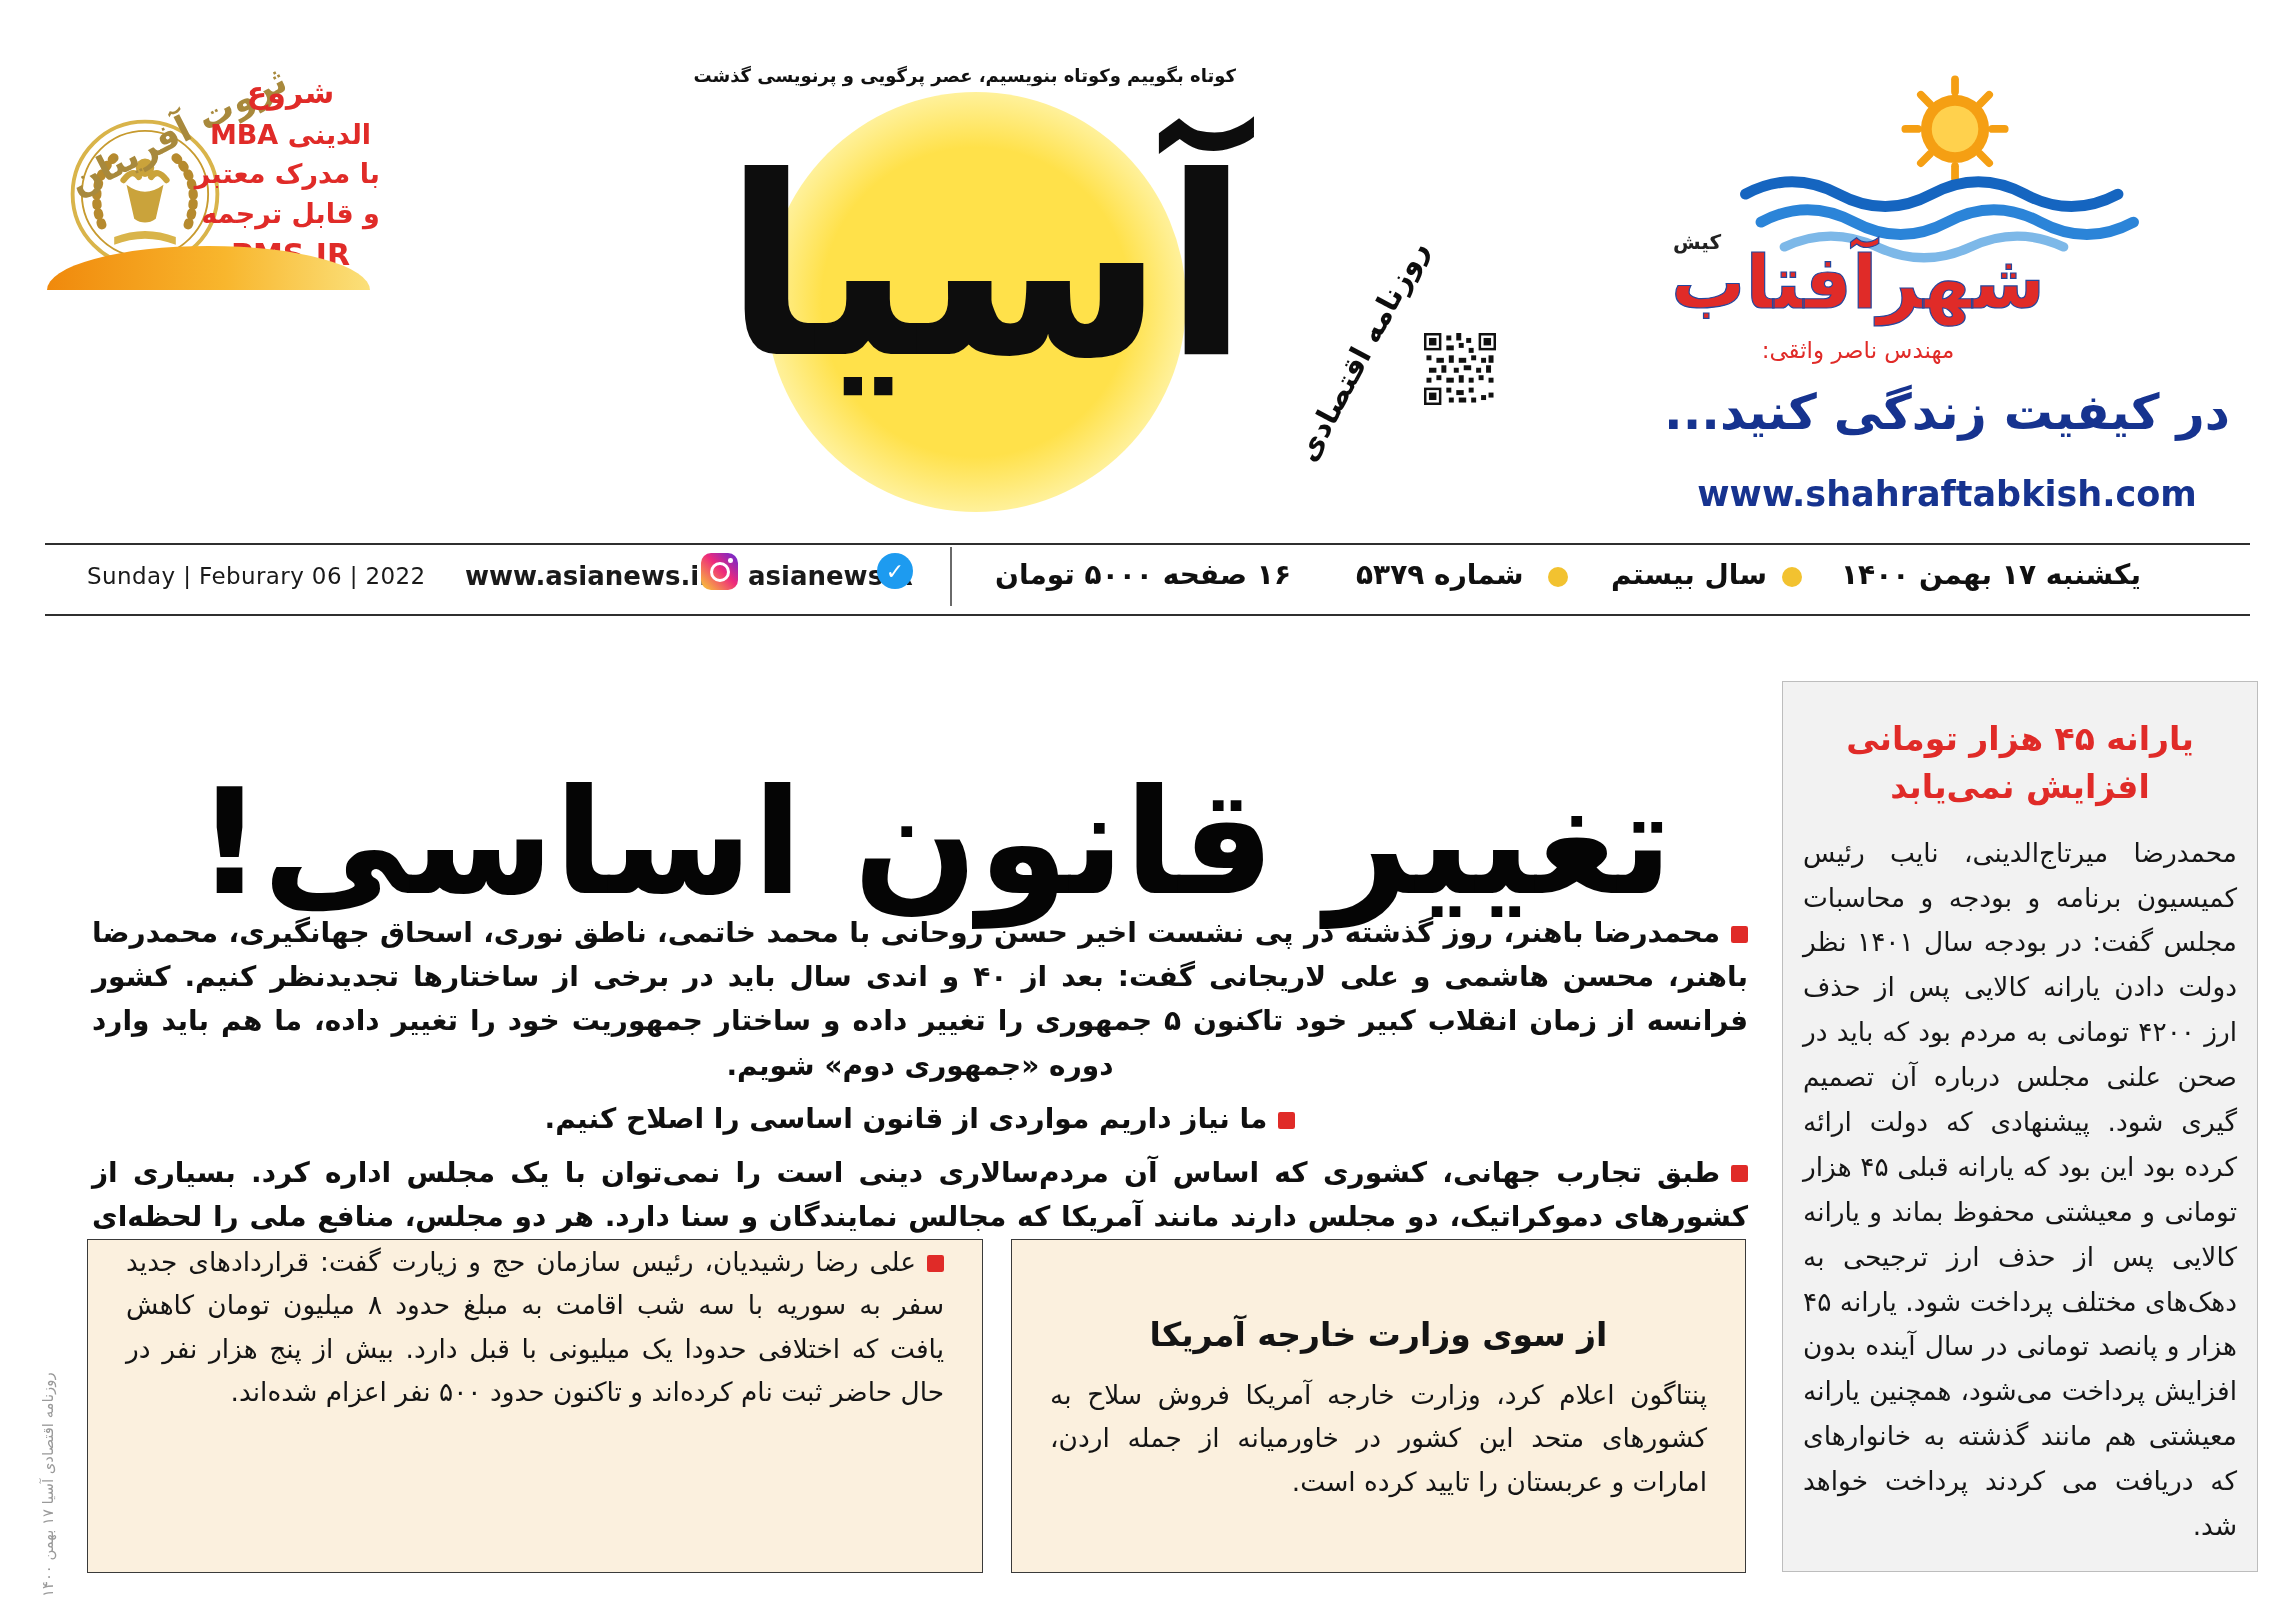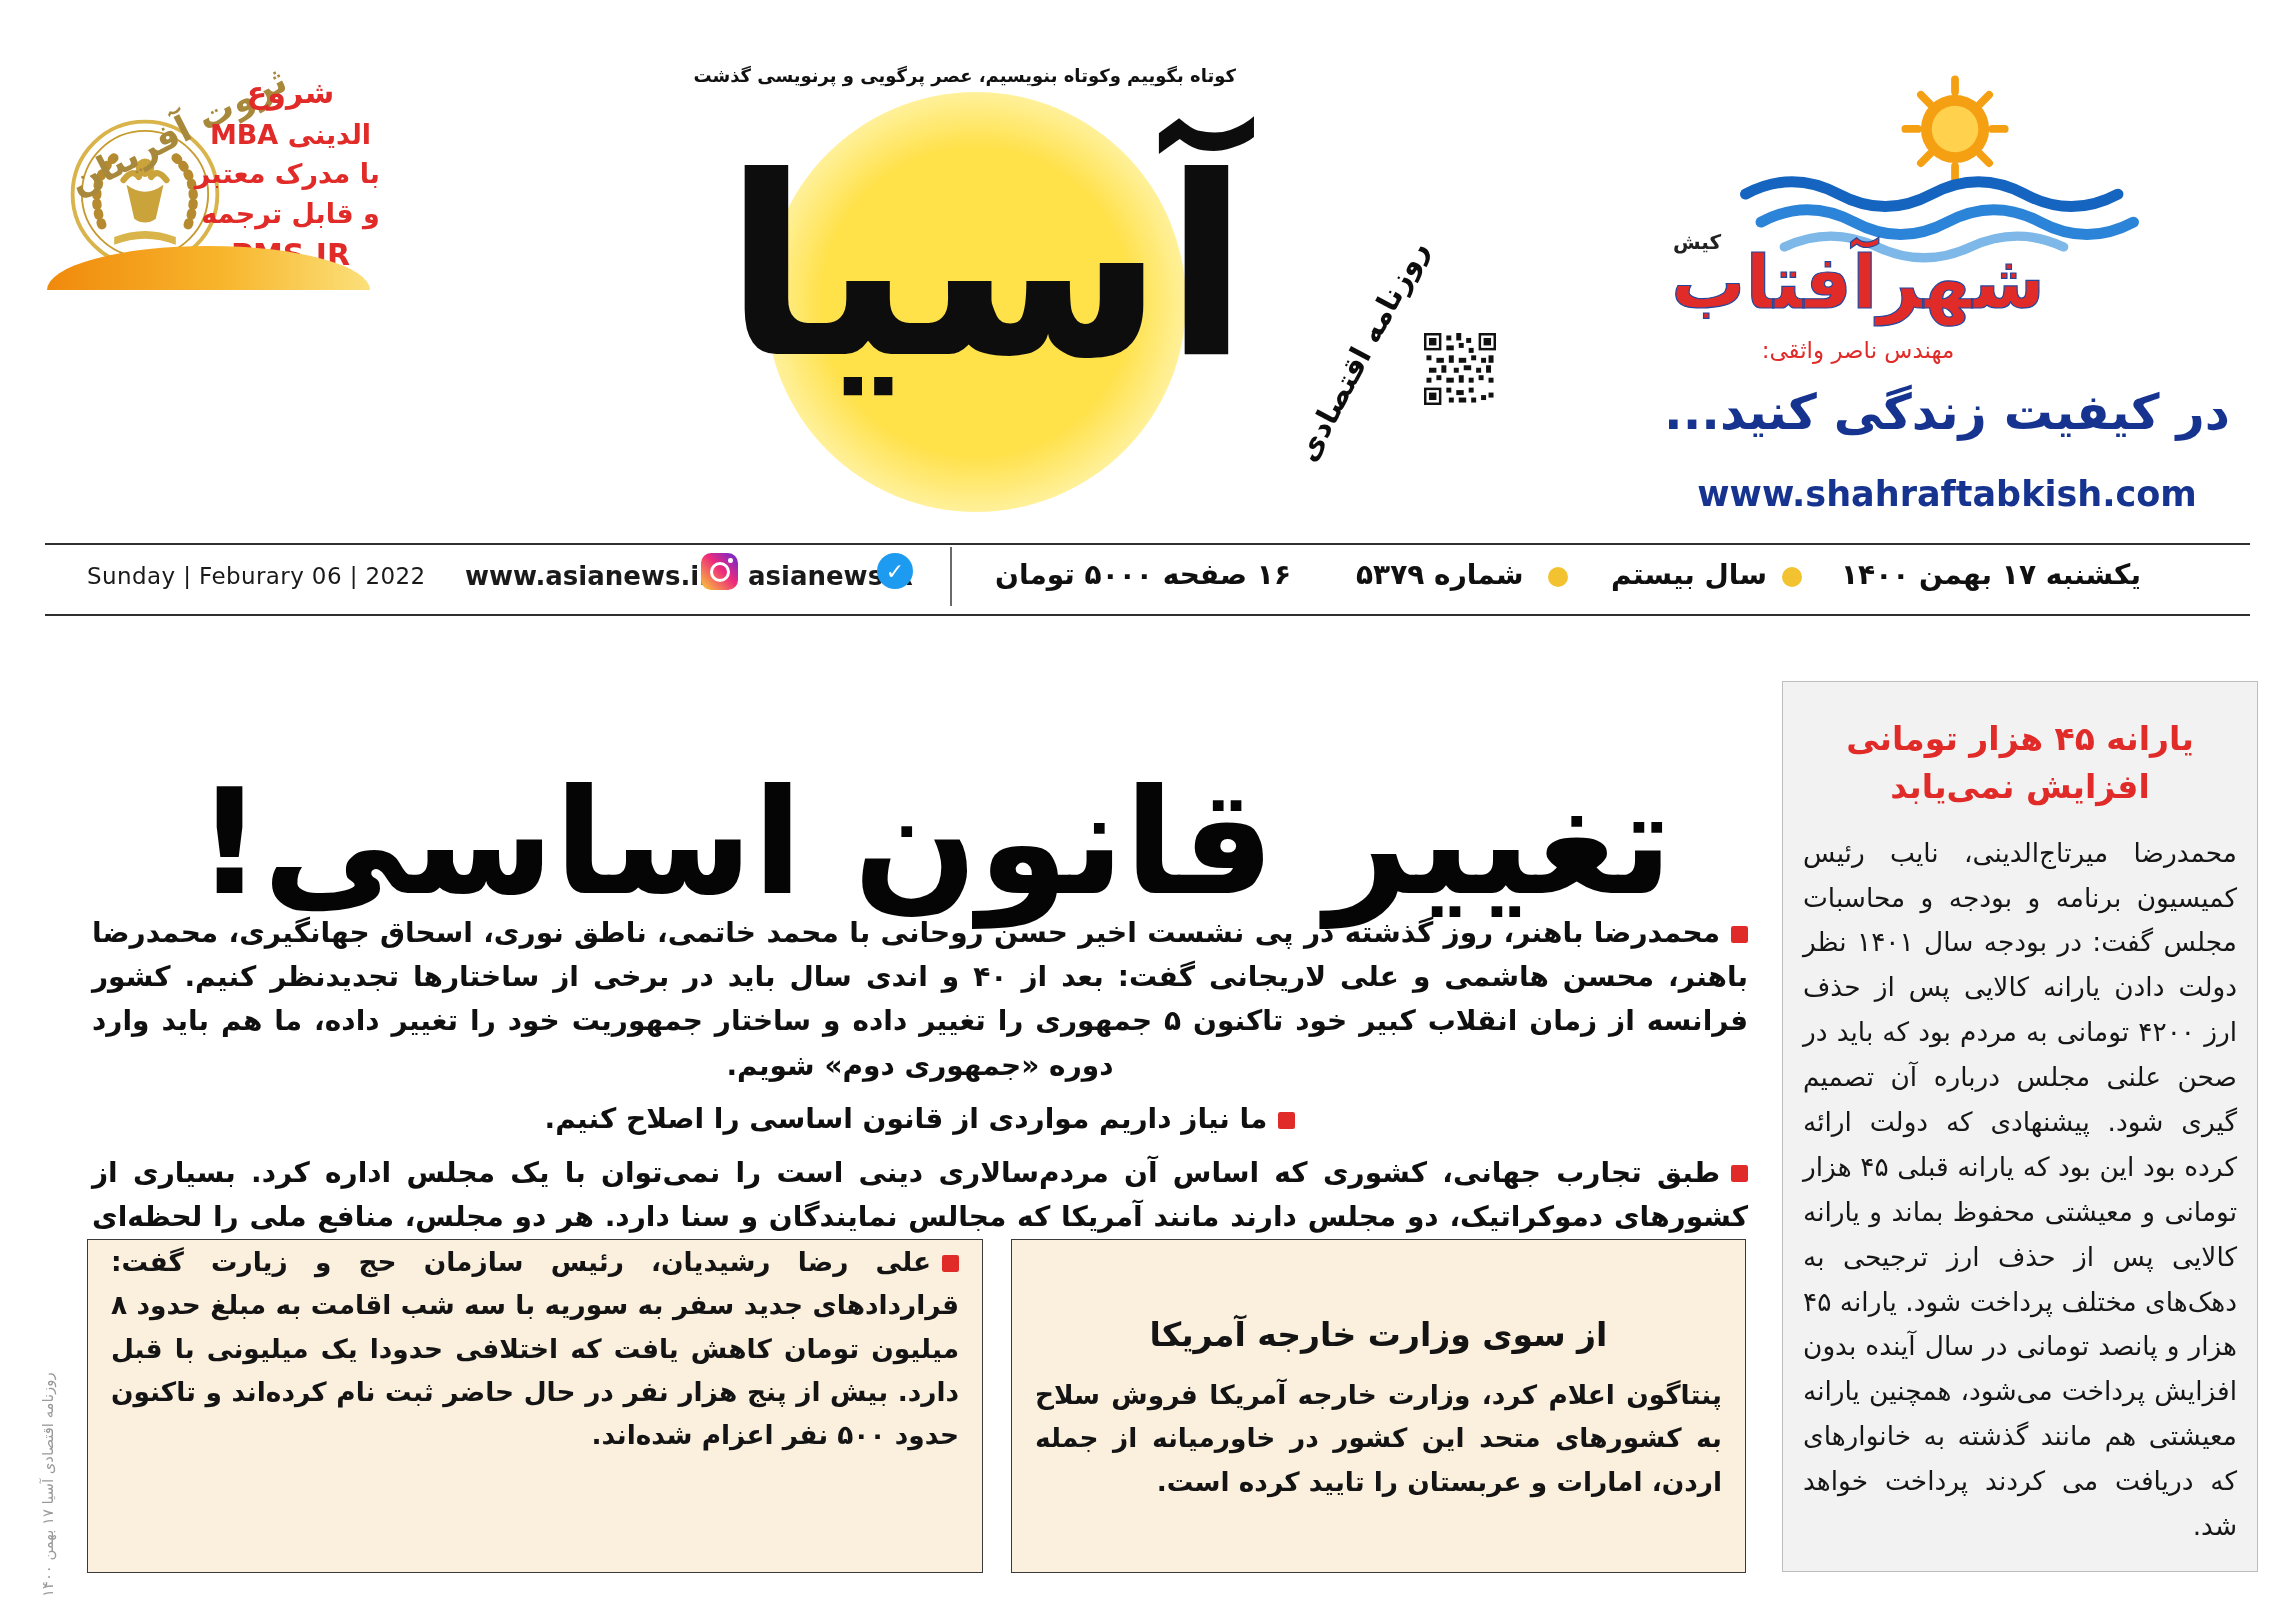--- a/index.html
+++ b/index.html
@@ -82,21 +82,21 @@
   .sidebar h2{margin:33px 15.5px 20px; text-align:center; font-size:33px; line-height:1.45;
           color:#e02b28; font-weight:bold;}
   .sb-body{margin:0 20px; font-size:26.4px; line-height:1.7; text-align:justify; color:#161616;}
 
   
   .nbox{background:#fbf0de; border:1.6px solid #3a3a3a; box-sizing:border-box; overflow:hidden; direction:rtl;}
   .box-syria{left:87px; top:1239px; width:896px; height:334px;}
   .box-arms{left:1011px; top:1239px; width:735px; height:334px;}
   .box-syria h3{margin:22px 18.7px 14px; text-align:center; font-size:40px; color:#e02b28; font-weight:bold;}
   .box-arms h3{margin:20px 18.7px 14px; text-align:center; font-size:33px; line-height:1.5; color:#141414; font-weight:bold;}
-  .nbox .nb-body{margin:0 23px; font-size:26.4px; font-weight:bold; line-height:1.64; text-align:justify; color:#141414;}
+  .nbox .nb-body{margin:0 38px; font-size:26.4px; font-weight:normal; line-height:1.64; text-align:justify; color:#141414;}
 
   
   .vert-note{left:39px; top:1597px; transform:rotate(-90deg); transform-origin:0 0;
           font-size:14.8px; color:#9a9a9a; white-space:nowrap; direction:rtl;}
 </style>
 </head>
 <body>
 
 <div class="page">
 

